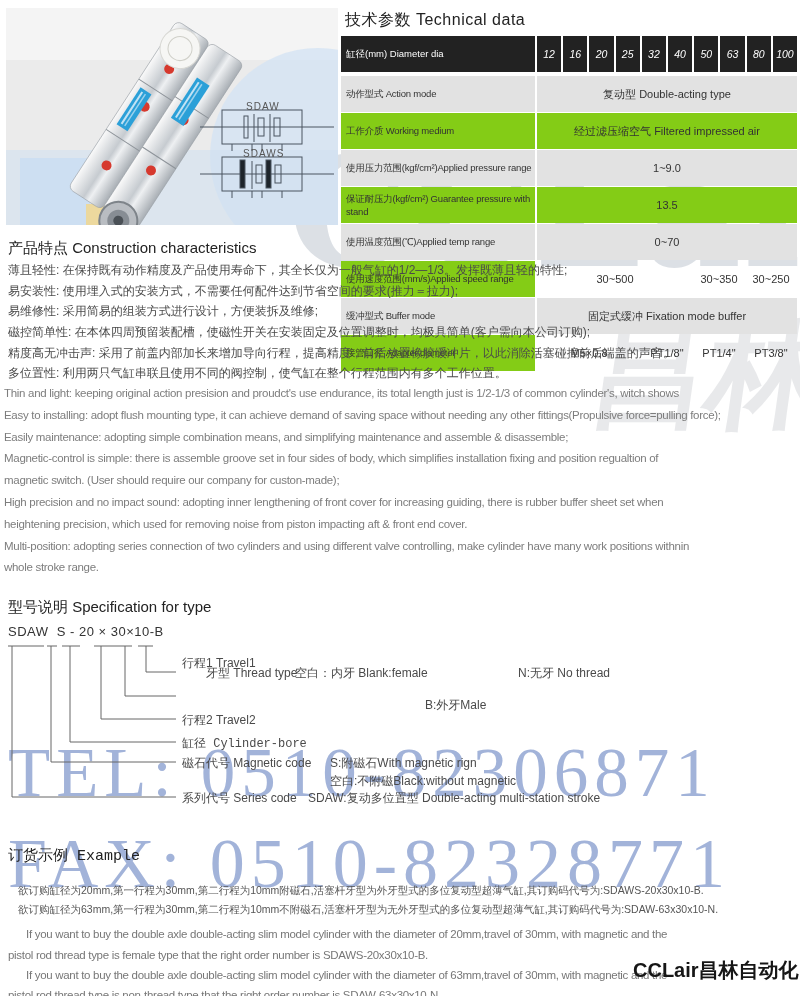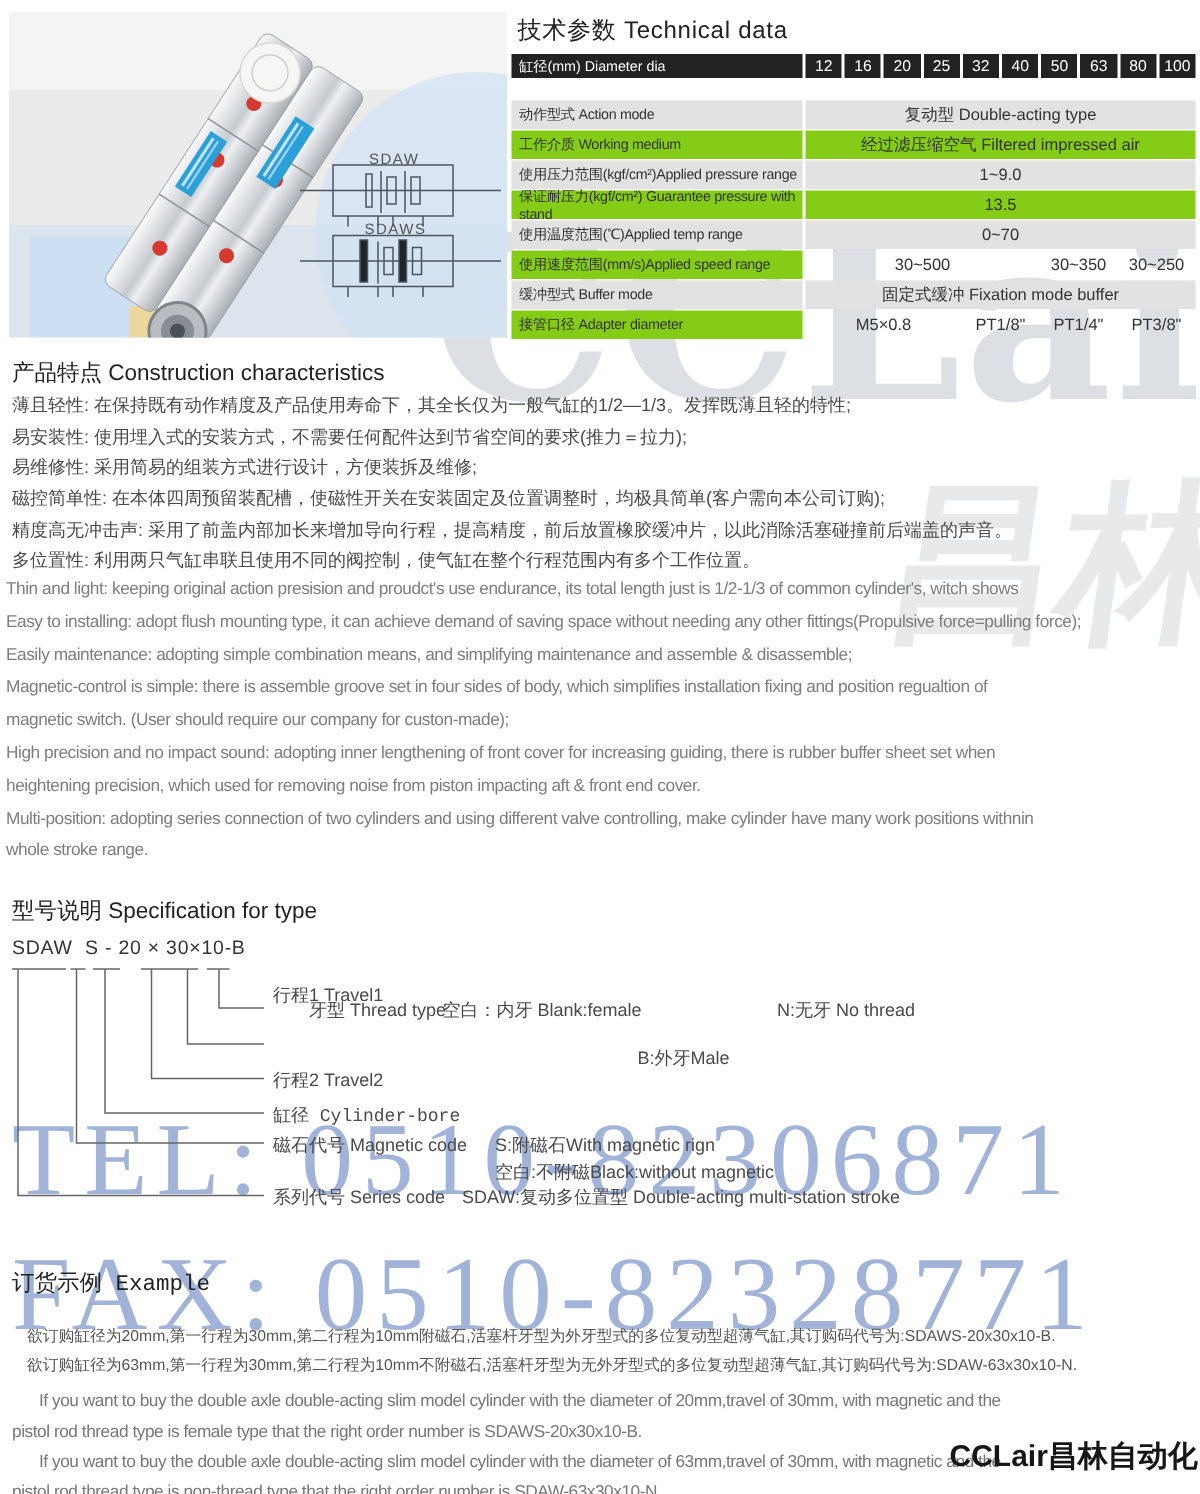--- a/index.html
+++ b/index.html
@@ -22,27 +22,27 @@
   
   #photo{left:6px;top:8px;width:332px;height:217px;z-index:2;background:#ebebeb;}
   #photo svg{position:absolute;left:0;top:0;}
   .schem-label{position:absolute;font-size:10px;color:#555;letter-spacing:1px;z-index:3;}
   #schem-label-1{left:240px;top:93px;}
   #schem-label-2{left:237px;top:140px;}
 
   
   #tech-heading{left:345px;top:10px;font-size:16px;color:#222;letter-spacing:0.5px;}
   #tech-table{left:341px;top:36px;width:456px;z-index:3;}
-  .t-head{display:flex;height:16px;margin-bottom:15px;}
+  .t-head{display:flex;height:36px;margin-bottom:4px;}
   .t-head-label{width:194px;background:#222;color:#fff;font-size:9.5px;
                 display:flex;align-items:center;padding-left:5px;box-sizing:border-box;margin-right:2px;}
-  .t-head-cells{flex:1;display:flex;gap:2px;}
+  .t-head-cells{flex:1;display:flex;gap:2px;font-style:italic;}
   .d-cell{flex:1;background:#222;color:#fff;font-size:10.5px;
           display:flex;align-items:center;justify-content:center;}
-  .t-row{display:flex;height:19px;margin-bottom:1px;}
+  .t-row{display:flex;height:36px;margin-bottom:1px;}
   .t-row.gray .t-label,.t-row.gray .t-val{background:#e2e2e2;}
   .t-row.white .t-label,.t-row.white .t-val{background:#84cc16;}
   .t-label{width:194px;font-size:9.5px;letter-spacing:-0.2px;color:#333;
            display:flex;align-items:center;padding-left:5px;box-sizing:border-box;margin-right:2px;}
   .t-val{flex:1;font-size:11px;color:#333;display:flex;align-items:center;justify-content:center;}
   .t-val-multi{flex:1;display:flex;}
   .t-val-multi span{display:flex;align-items:center;justify-content:center;font-size:11px;color:#333;}
 
   
   #features-heading{left:8px;top:239px;font-size:15px;color:#222;z-index:3;}

